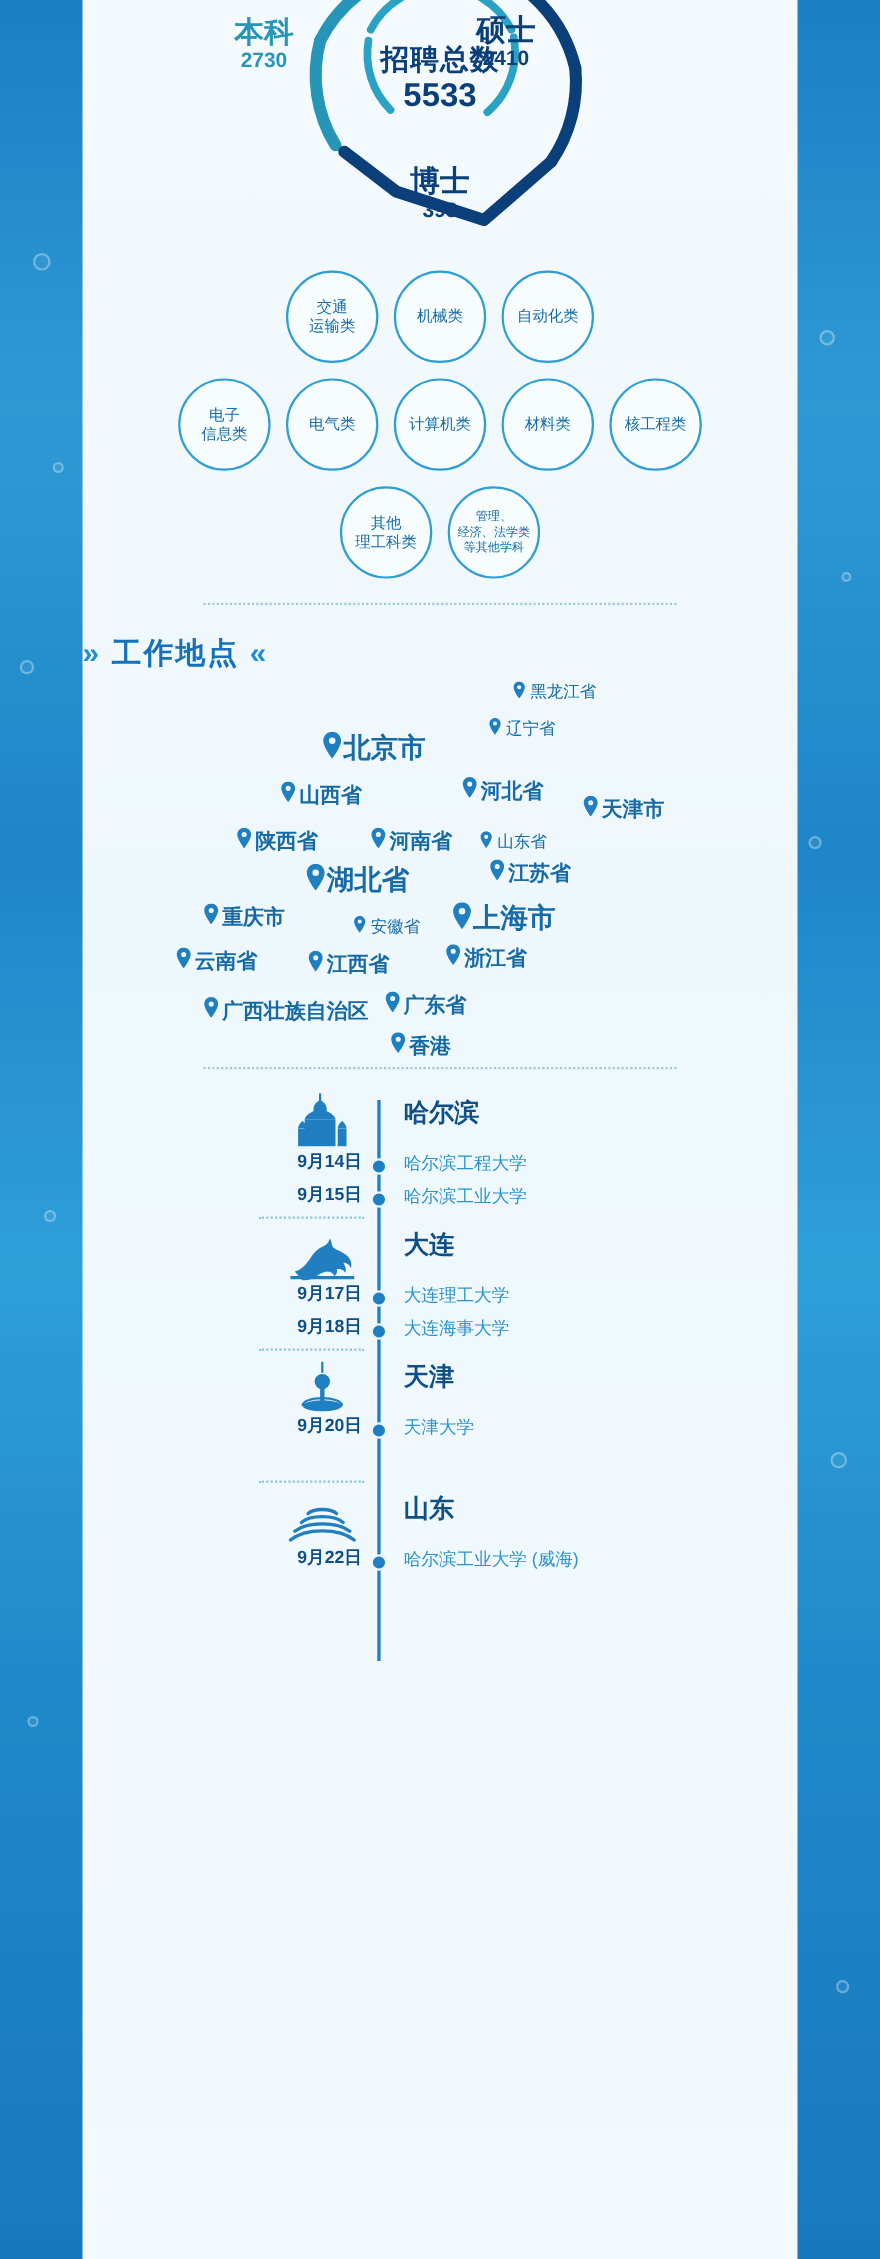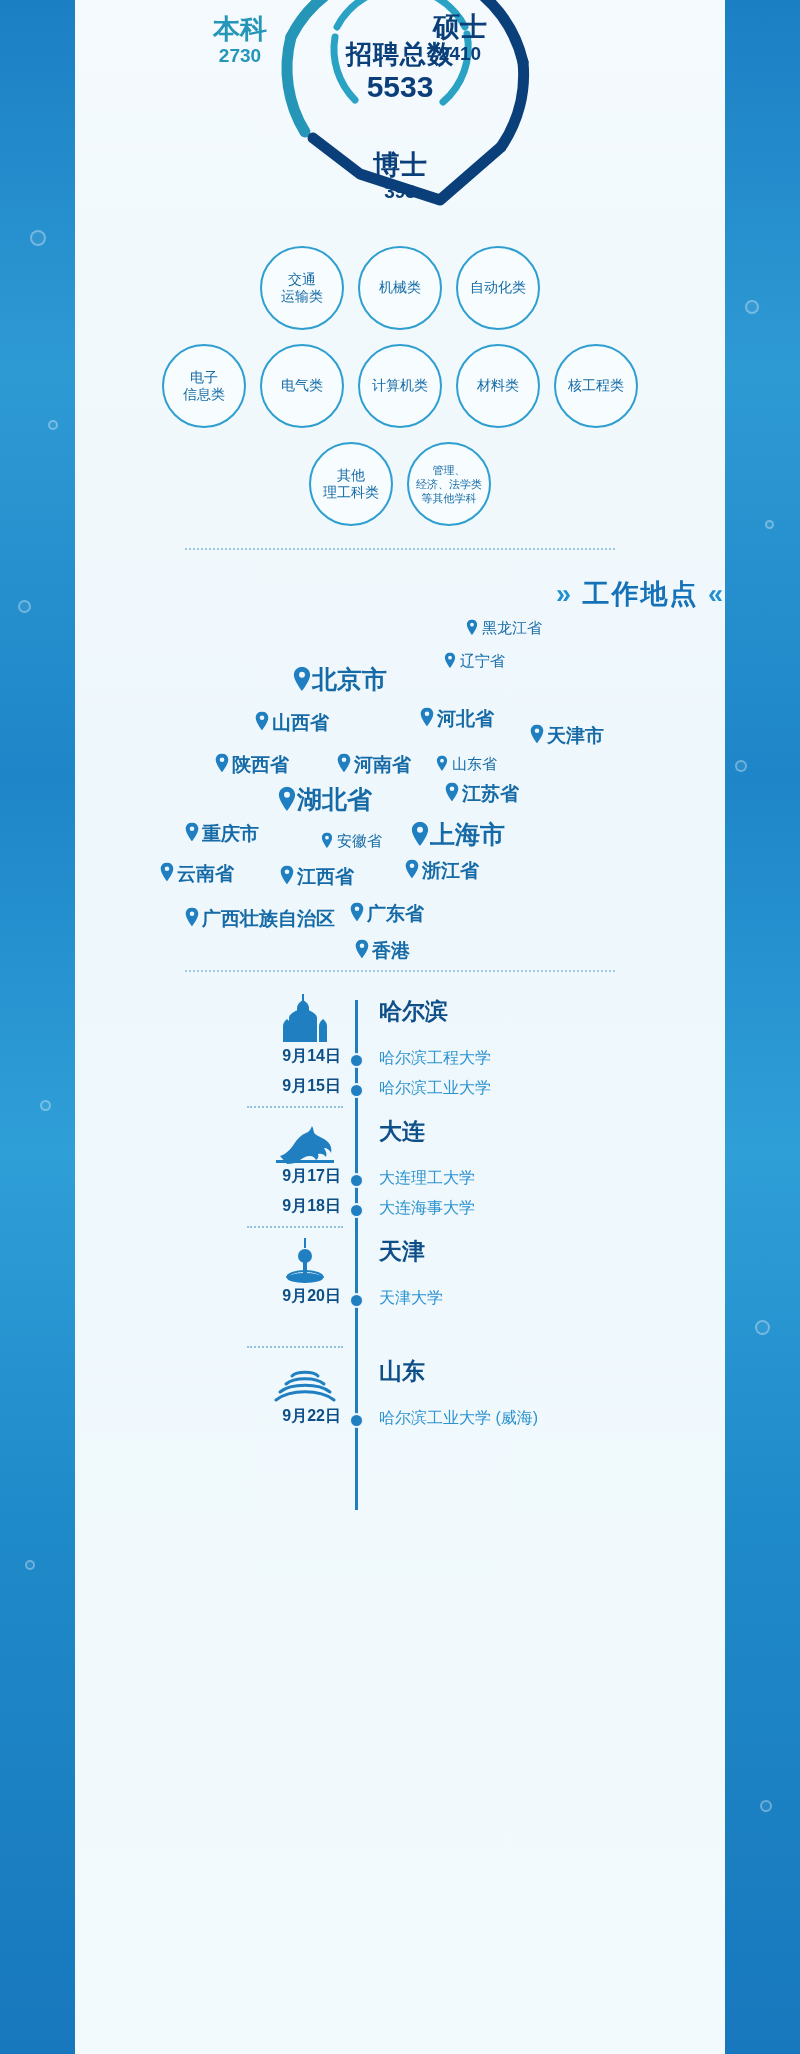--- a/index.html
+++ b/index.html
@@ -59,21 +59,21 @@
   
   .divider {
     margin: 22px auto 0 auto;
     width: 430px;
     border-top: 2px dotted #9dc9e3;
     height: 0;
   }
 
   
   .section-head {
-    text-align: right;
+    text-align: left;
     margin-top: 26px;
     color: #1572b8;
     font-size: 27px;
     font-weight: bold;
     letter-spacing: 2px;
   }
   .section-head .chev { color: #1f8fd0; font-weight: bold; }
 
   
   .locations { position: relative; height: 330px; margin-top: 6px; }
@@ -84,21 +84,21 @@
     display: flex;
     align-items: center;
     gap: 3px;
   }
   .loc .pin { display: inline-block; }
   .loc.sz-l { font-size: 25px; font-weight: bold; }
   .loc.sz-m { font-size: 19px; font-weight: bold; }
   .loc.sz-s { font-size: 15px; }
 
   
-  .timeline { position: relative; margin-top: 18px; padding-bottom: 40px; margin-left: 12px; }
+  .timeline { position: relative; margin-top: 18px; padding-bottom: 40px; }
   .tl-line {
     position: absolute;
     left: 268px; top: 10px; bottom: 0;
     width: 3px; background: #1f7fc0;
   }
   .city-block { position: relative; min-height: 120px; }
   .city-icon {
     position: absolute; left: 186px; top: 2px;
     width: 64px; height: 52px;
     display: flex; align-items: flex-end; justify-content: center;

